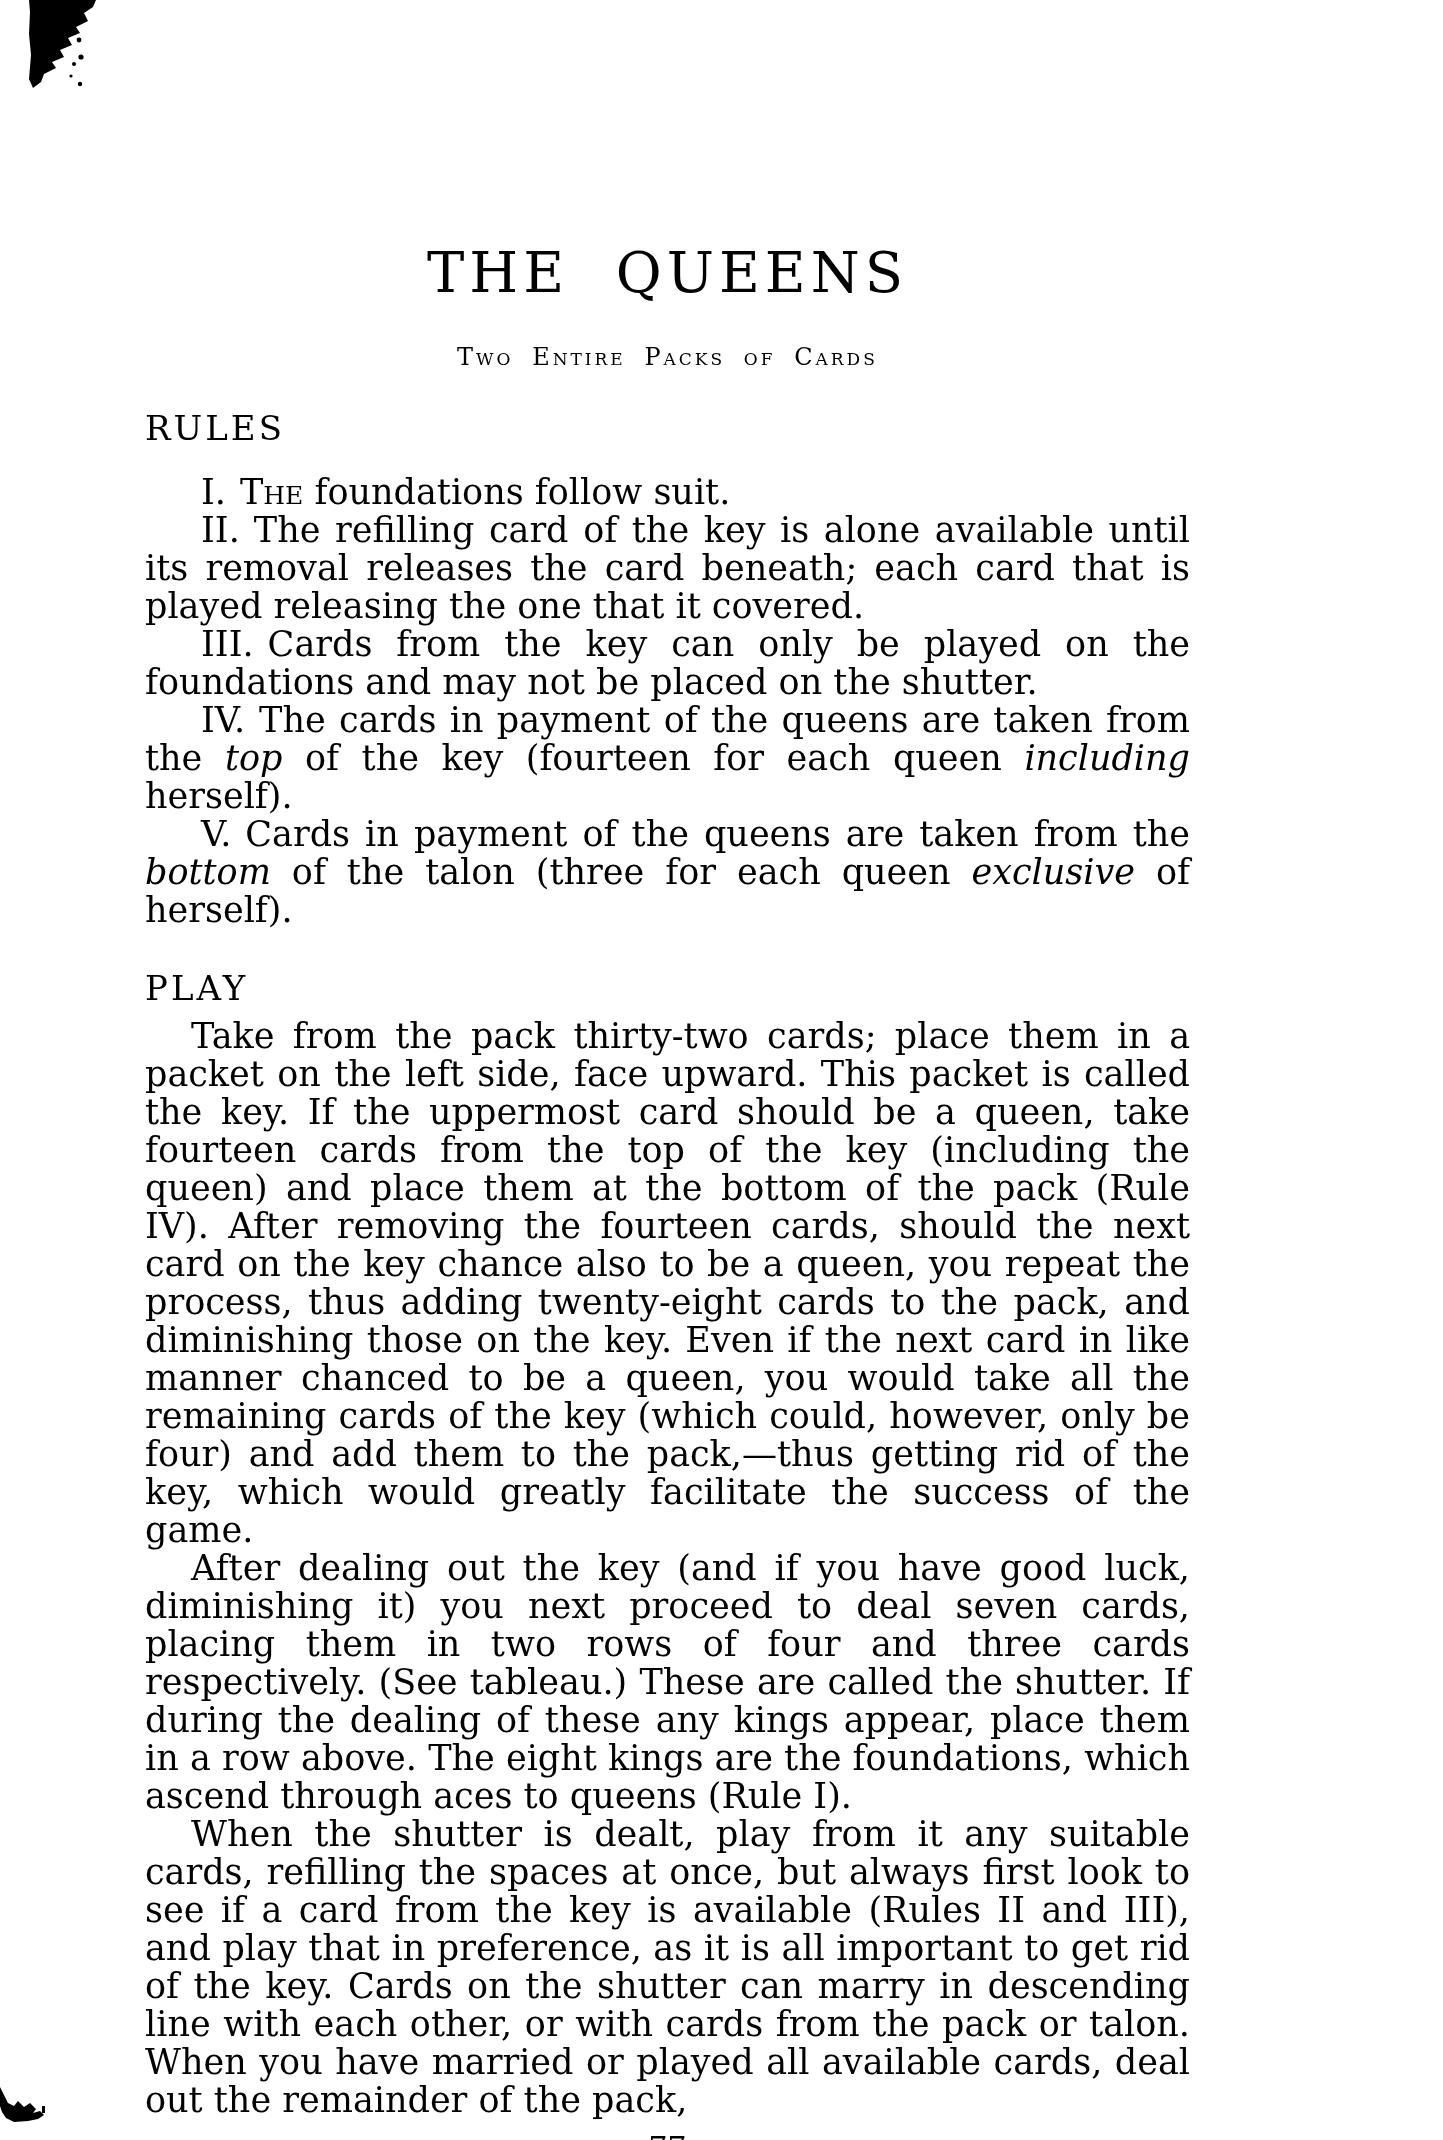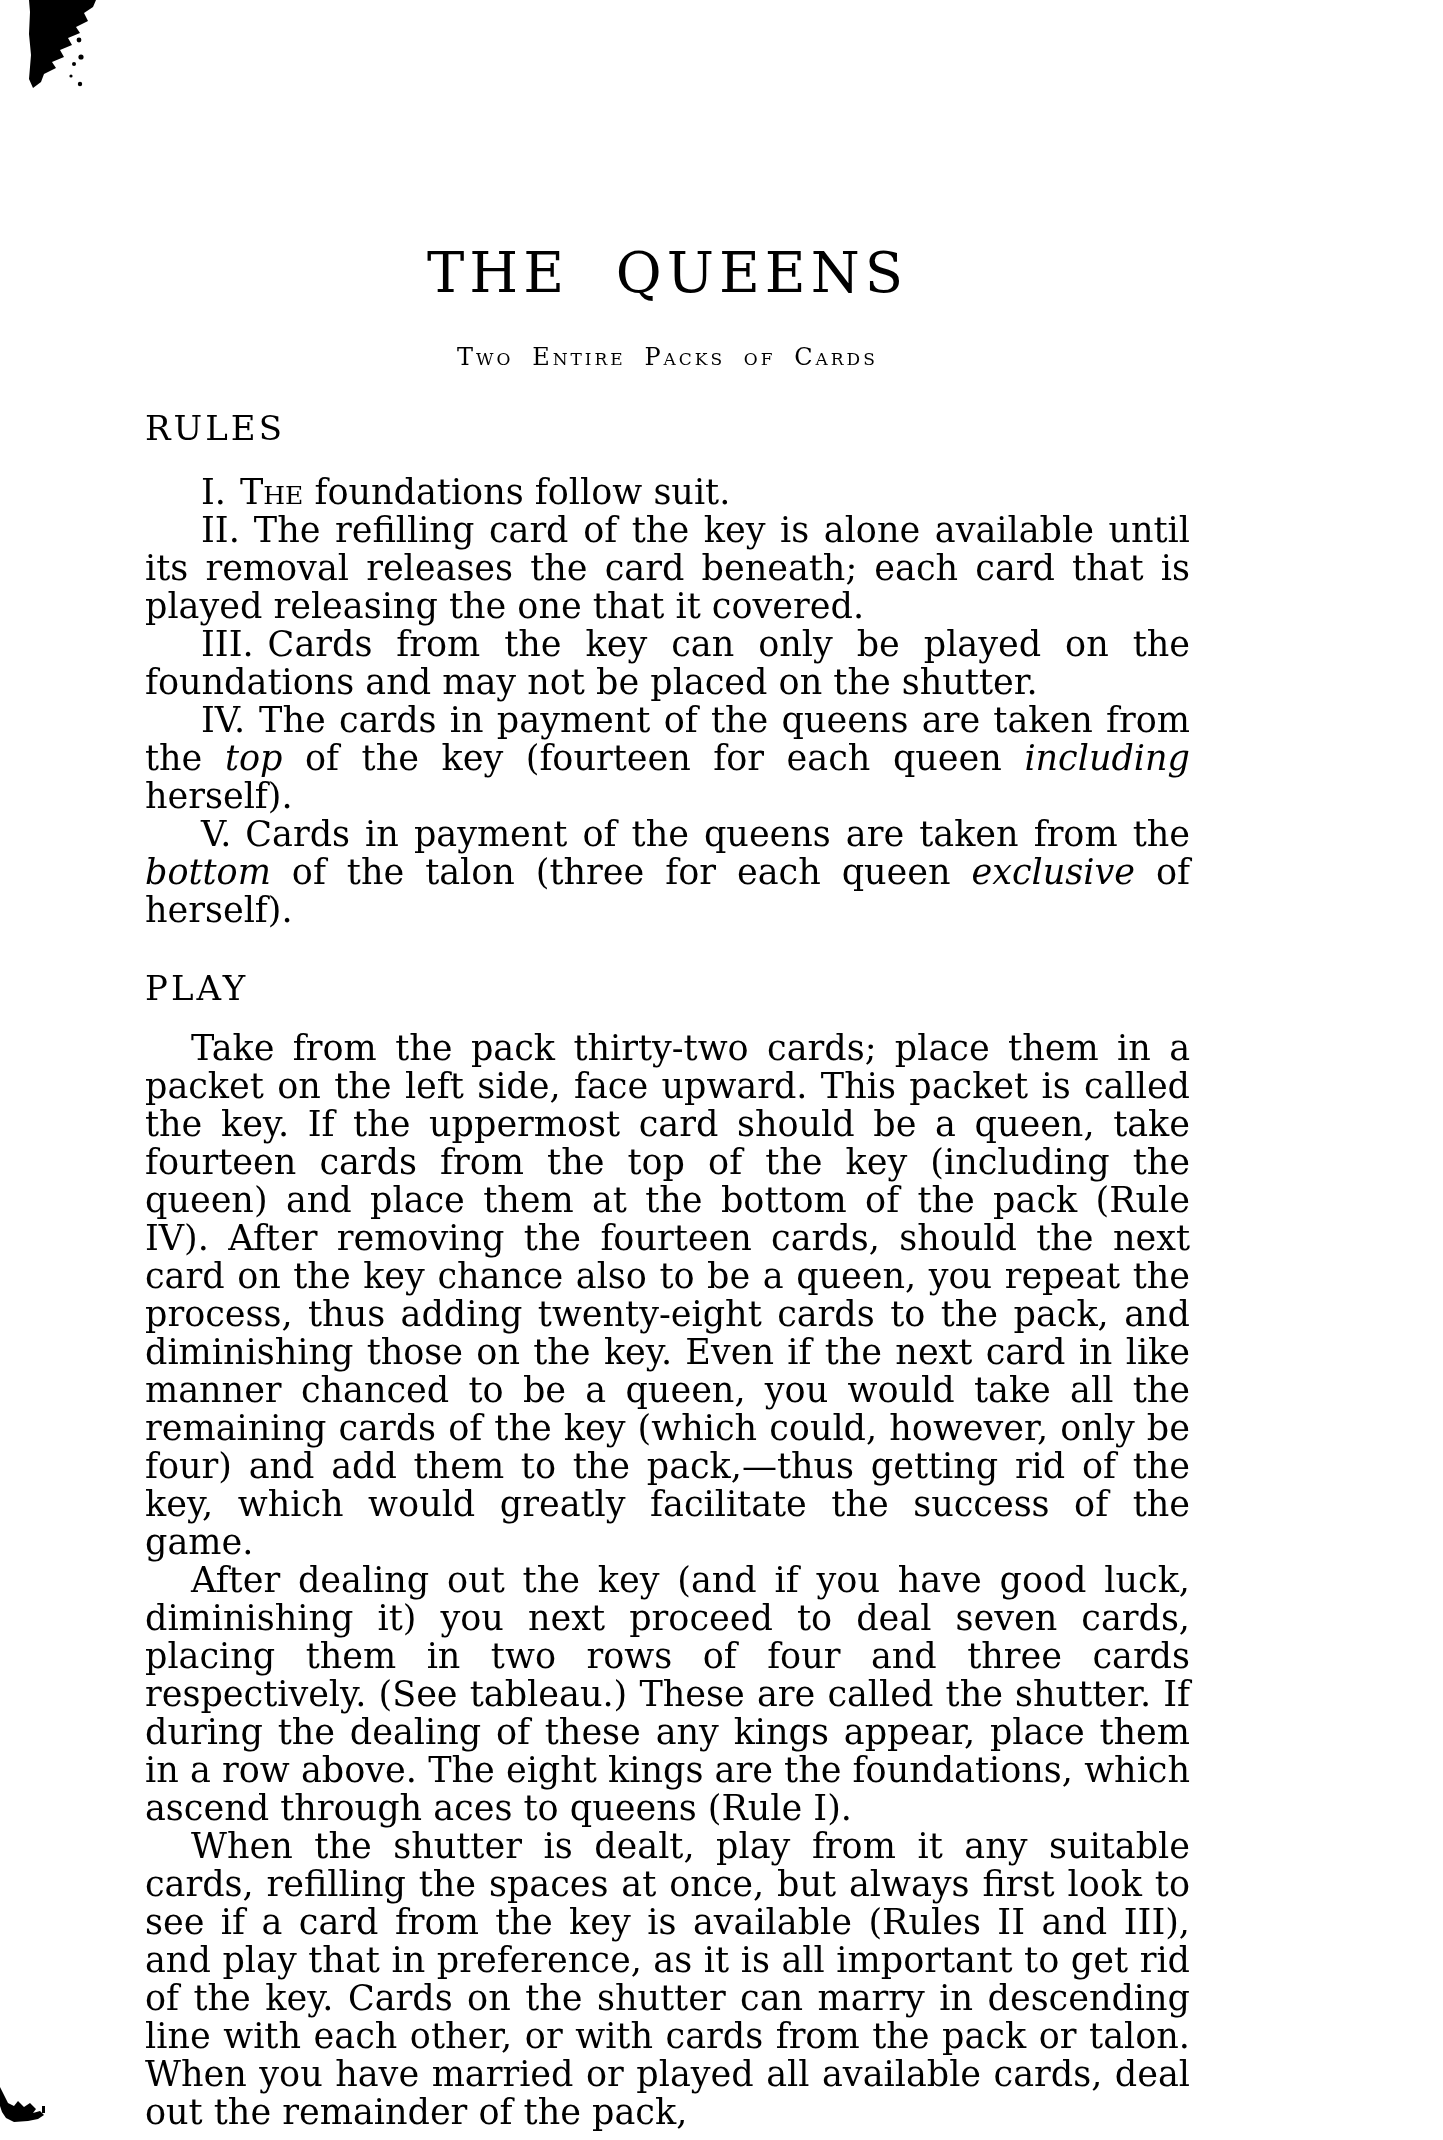--- a/index.html
+++ b/index.html
@@ -20,21 +20,21 @@
   .subtitle{
     font-size:24px;font-weight:normal;text-align:center;
     font-variant:small-caps;letter-spacing:3px;word-spacing:8px;
     margin:44px 0 0 0;line-height:1;
   }
   .section-heading{
     font-size:34px;font-weight:normal;text-align:left;
     letter-spacing:3px;margin:42px 0 0 0;line-height:1;
   }
   .rules-list{margin-top:28px;}
-  .play-section{margin-top:24px;}
+  .play-section{margin-top:12px;}
   p.rule, p.play-para{
     margin:0;font-size:35px;line-height:38px;
     text-align:justify;
   }
   p.rule{text-indent:56px;}
   p.play-para{text-indent:46px;}
   .numeral{margin-right:14px;}
   .italic{font-style:italic;}
   .smallcaps{font-variant:small-caps;}
   .pageno{

